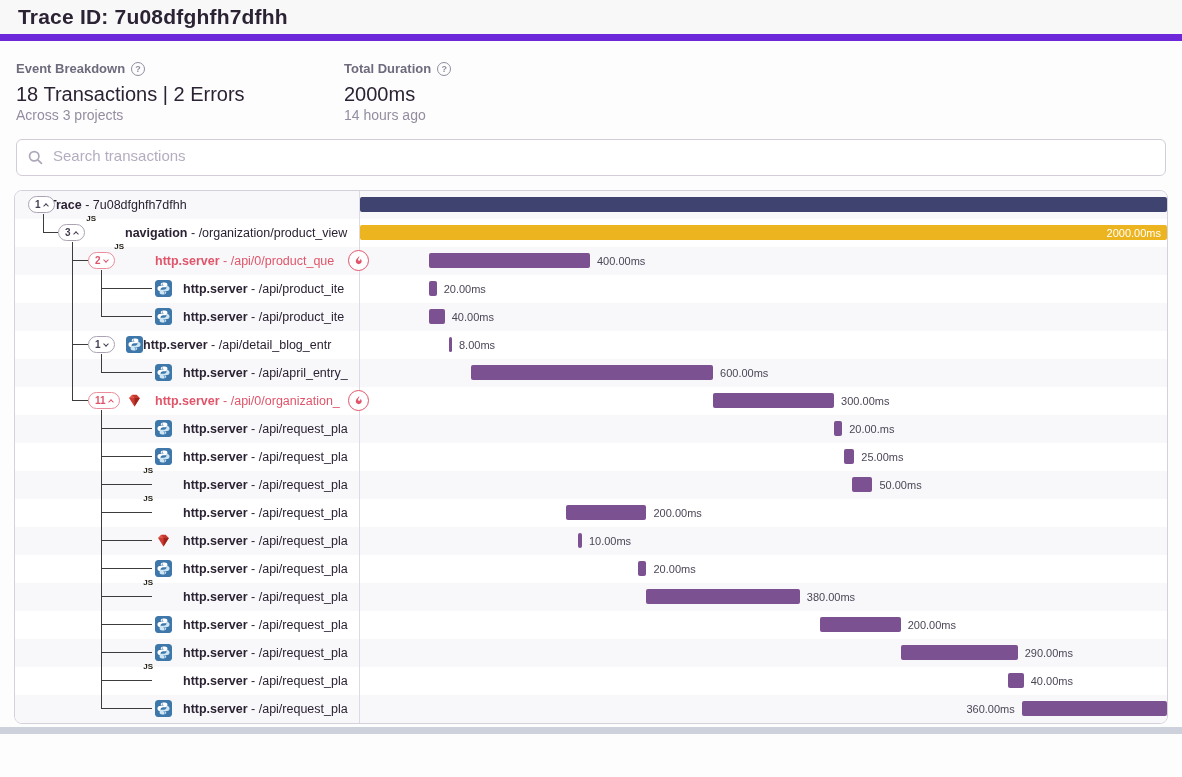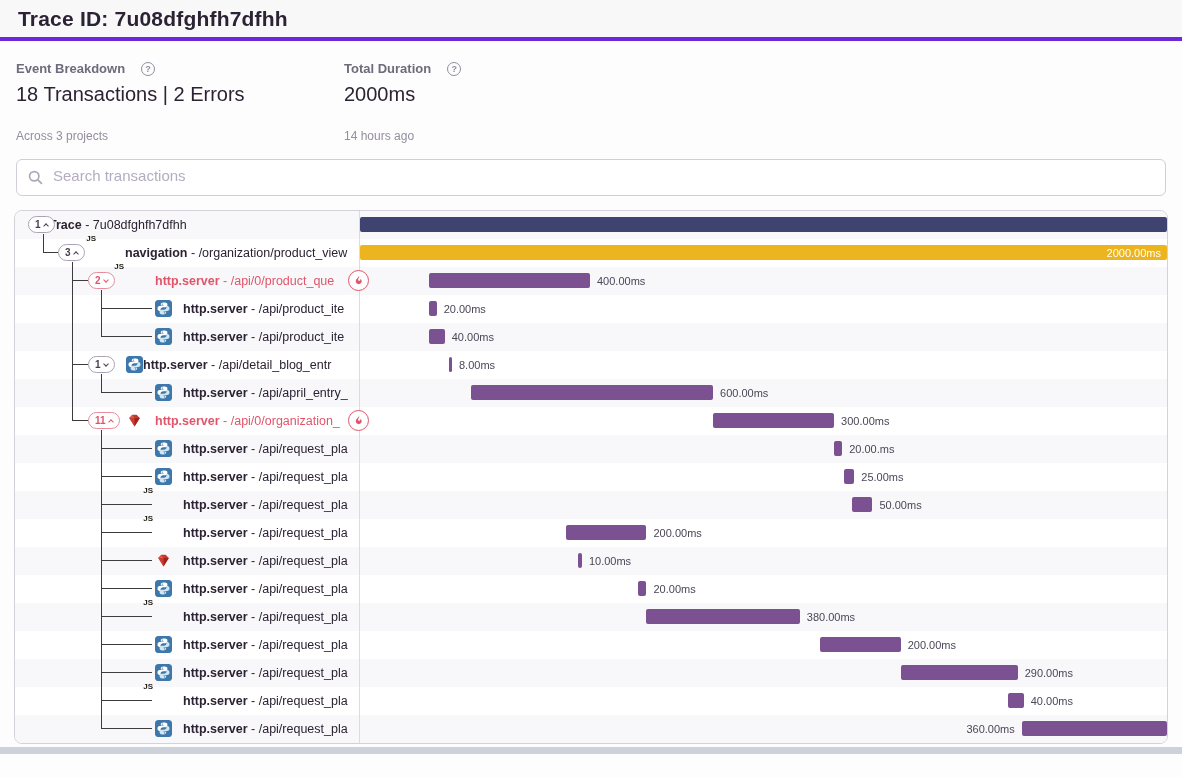--- a/index.html
+++ b/index.html
@@ -4,35 +4,35 @@
 <style>
   * { box-sizing: border-box; }
   html,body { margin:0; padding:0; }
   body {
     width:1182px; height:777px; overflow:hidden;
     font-family:"Liberation Sans", sans-serif;
     background:#fdfdfe; color:#2b2233;
   }
   
   .app-header {
-    height:41px; background:#f8f8f9; border-bottom:4px solid #6d28d9;
+    height:41px; background:#f8f8f9; border-bottom:7px solid #6d28d9;
     display:flex; align-items:center; padding:16px 18px;
   }
   .app-header h1 { margin:0; font-size:21px; font-weight:600; color:#2b2233; letter-spacing:.2px; }
 
   
   .summary { display:flex; padding:20px 16px 12px 16px; }
   .summary-block { width:328px; }
-  .summary-label { display:flex; align-items:center; gap:16px; font-size:13px; font-weight:700; color:#6f6a7c; }
+  .summary-label { display:flex; align-items:center; gap:6px; font-size:13px; font-weight:700; color:#6f6a7c; }
   .help-icon {
     width:14px; height:14px; border:1.3px solid #938c9f; border-radius:50%;
     font-size:9px; font-weight:700; color:#938c9f; display:inline-flex; align-items:center; justify-content:center;
   }
   .summary-value { font-size:20px; color:#2b2233; margin-top:7px; }
-  .summary-sub { font-size:12px; color:#948d9f; margin-top:23px; }
+  .summary-sub { font-size:14px; color:#948d9f; margin-top:1px; }
 
   
   .search-wrap { margin:4px 16px 0 16px; position:relative; }
   .search-wrap svg { position:absolute; left:11px; top:10px; }
   .search-input {
     width:100%; height:37px; border:1px solid #d2cdd9; border-radius:6px;
     padding:0 12px 4px 36px; font-size:15px; color:#2b2233; background:#fff; outline:none;
     font-family:"Liberation Sans", sans-serif;
   }
   .search-input::placeholder { color:#b4adc0; }

